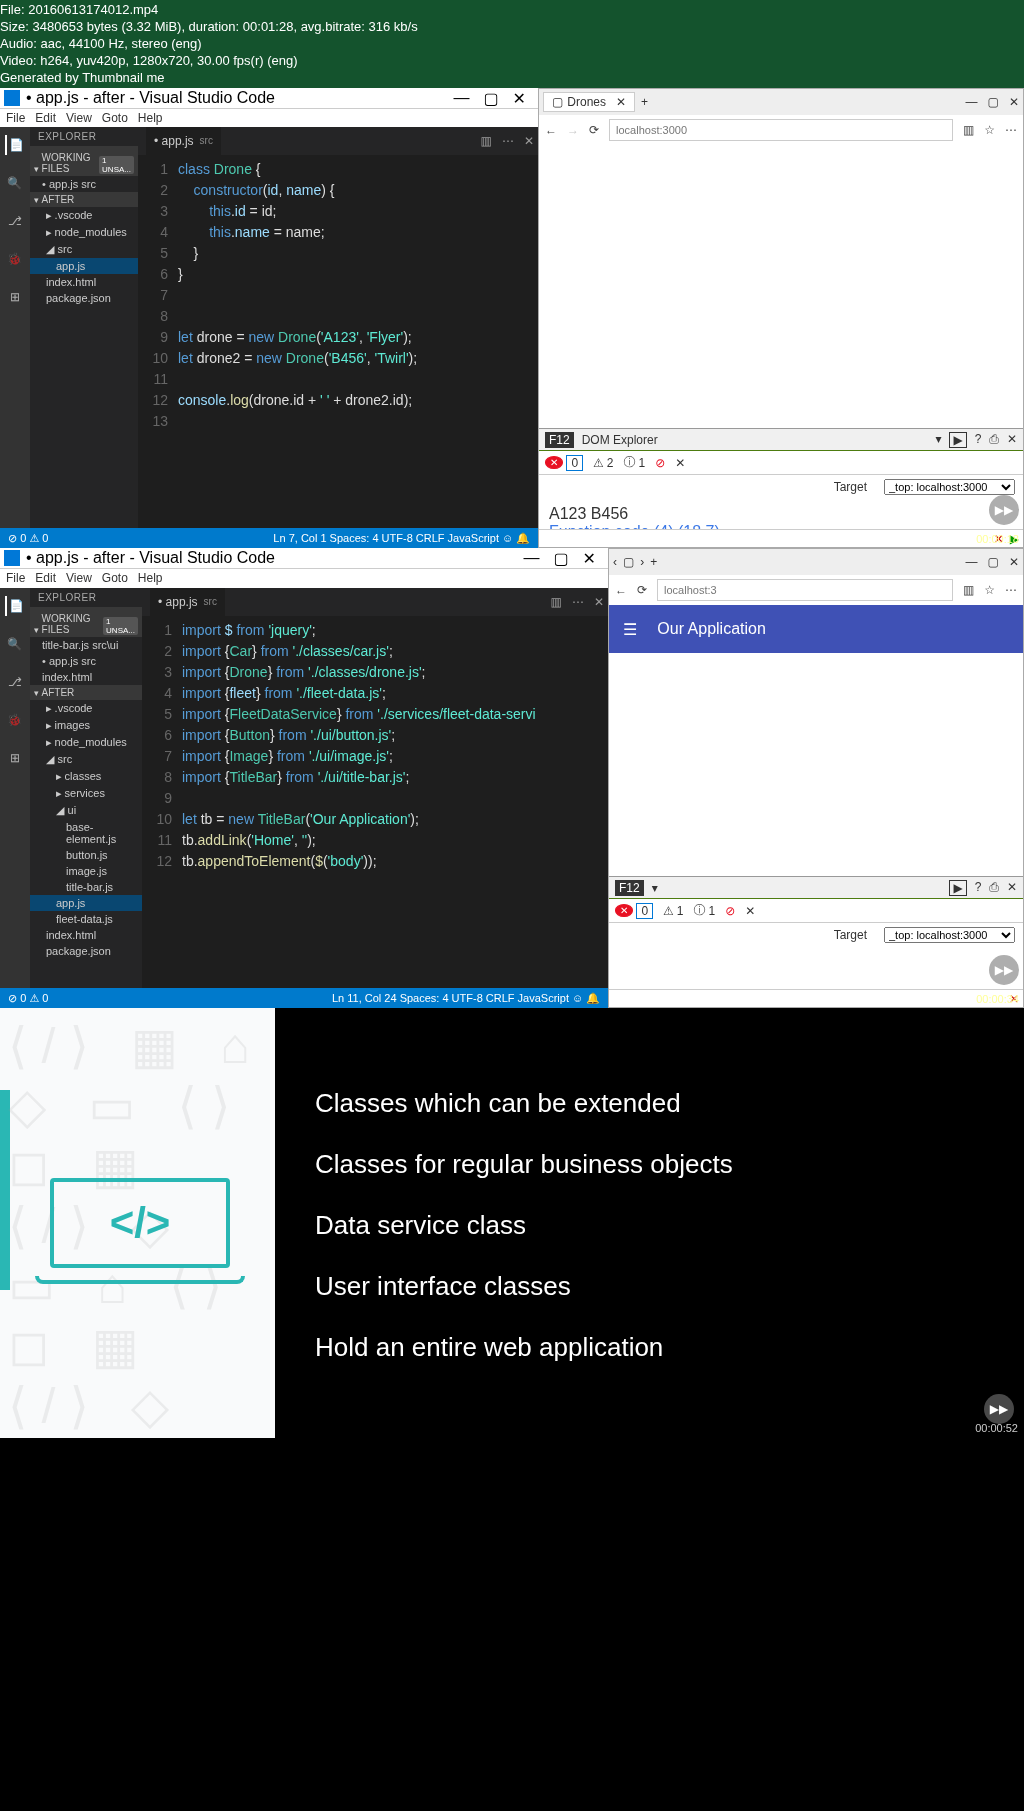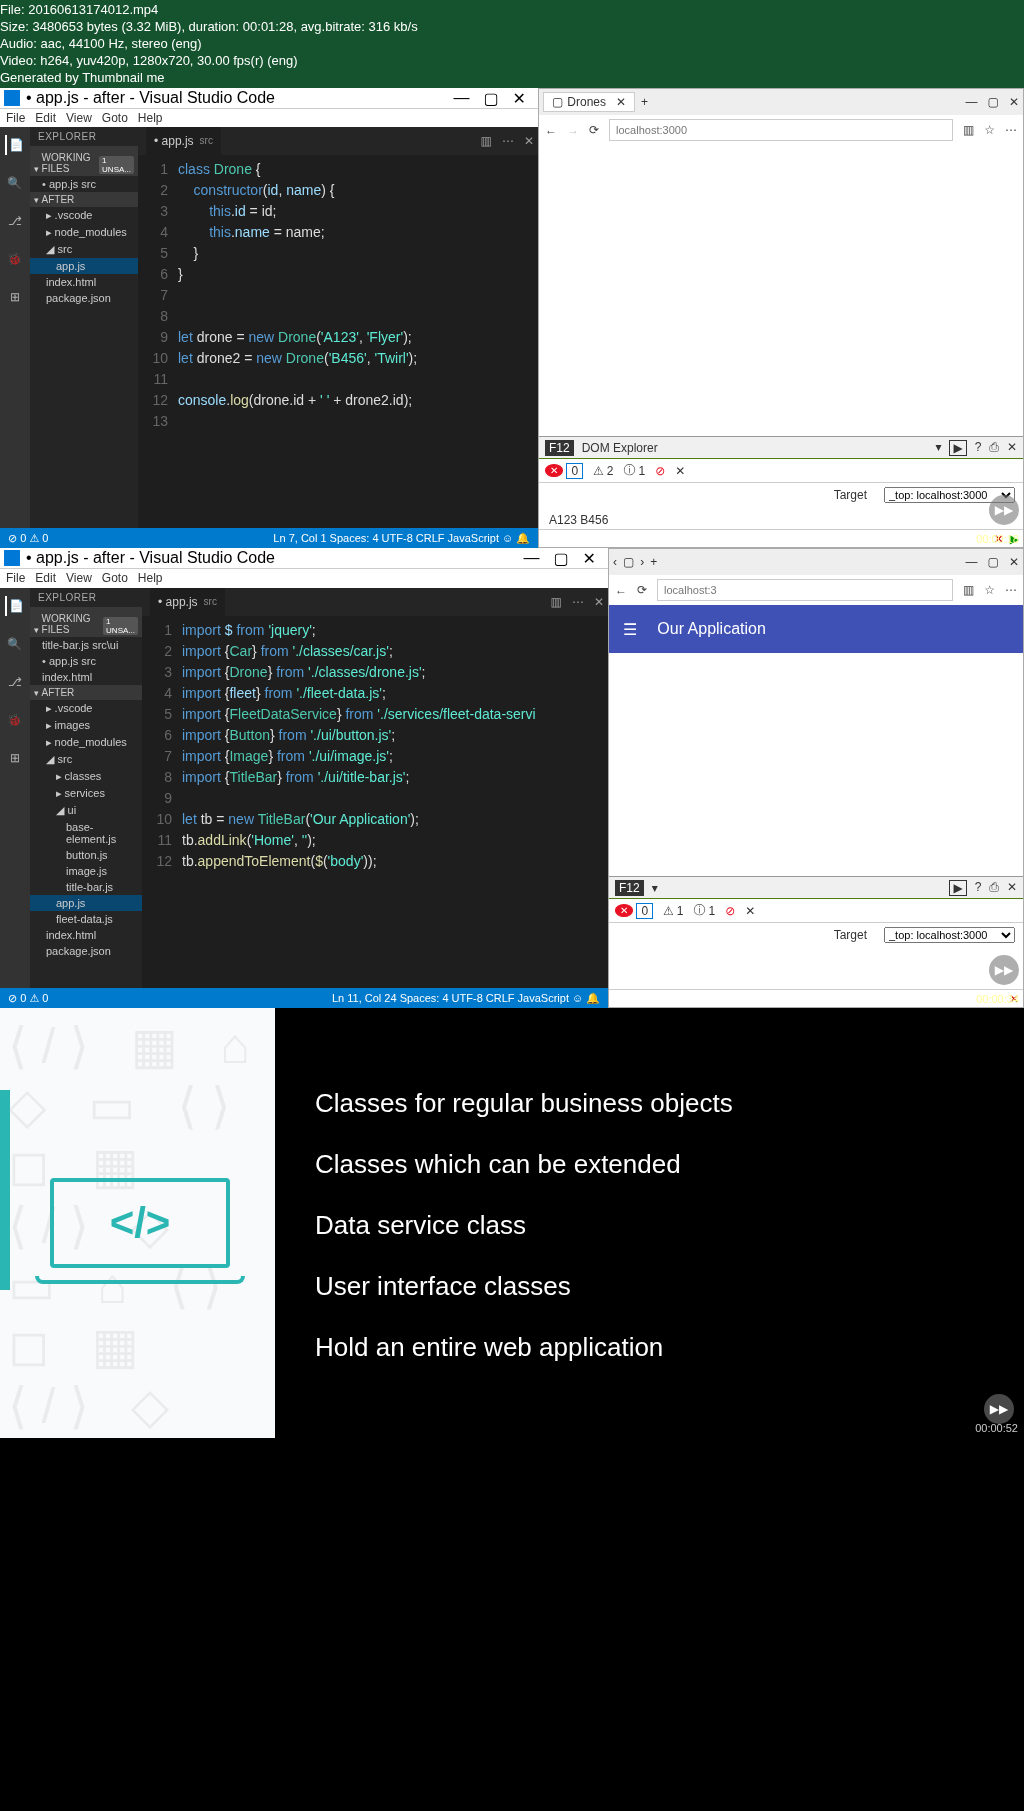--- a/index.html
+++ b/index.html
@@ -50,21 +50,21 @@
 .app-header { background:#3f51b5; height:48px; color:#fff; display:flex; align-items:center; padding:0 14px; gap:20px; font-size:16px; }
 
 
 .devtools { border-top:1px solid #999; font-size:12px; color:#333; background:#fff; }
 .dt-toolbar { height:22px; background:#f0f0f0; display:flex; align-items:center; gap:8px; padding:0 6px; border-bottom:1px solid #4d7c0f;}
 .dt-toolbar .right { margin-left:auto; display:flex; gap:8px; }
 .dt-status { height:24px; display:flex; align-items:center; gap:10px; padding:0 6px; border-bottom:1px solid #ccc;}
 .dt-status .ico { display:inline-flex; align-items:center; gap:3px; }
 .dt-target { display:flex; align-items:center; gap:6px; padding:4px 8px; justify-content:flex-end; }
 .dt-target select { font-size:11px; width:131px;margin-left:11px; }
-.dt-console { padding:6px 10px; font-family:Consolas,monospace; font-size:12px; }
+.dt-console { padding:6px 10px; font-family:Consolas,monospace; font-size:16px; }
 .dt-console .loglink { color:#3b78e7; }
 
 
 .row { display:flex; }
 
 
 .slide { height: 430px; display:flex; }
 .slide-left { width: 275px; background: #f9fafb; position:relative; overflow:hidden; }
 .slide-left .pattern { position:absolute; inset:0; opacity:0.15; font-size:50px; line-height:1.2; color:#999; letter-spacing:14px; padding:8px; }
 .slide-left .laptop { position:absolute; left:50px; top:170px; width:180px; height:110px; }
@@ -431,21 +431,21 @@
     <div class="pattern">⟨/⟩ ▦ ⌂ ◇ ▭ ⟨⟩ ◻ ▦ ⟨/⟩ ◇ ▭ ⌂ ⟨⟩ ◻ ▦ ⟨/⟩ ◇ ▭ ⌂ ⟨⟩ ◻ ▦ ⟨/⟩ ◇ ▭</div>
     <div class="laptop">
       <div class="screen">
           <span class="codeicon">&lt;/&gt;</span>
         </div>
       <div class="dots"><span></span><span></span><span></span></div>
       <div class="base"></div>
     </div>
   </div>
   <div class="slide-right" id="bullets">
+      <div>Classes which can be extended</div>
       <div>Classes for regular business objects</div>
-      <div>Classes which can be extended</div>
       <div>Data service class</div>
       <div>User interface classes</div>
       <div>Hold an entire web application</div>
       <div class="play-badge">▶▶</div>
       <span class="timestamp">00:00:52</span>
     </div>
 </div>
 
 </body></html>

